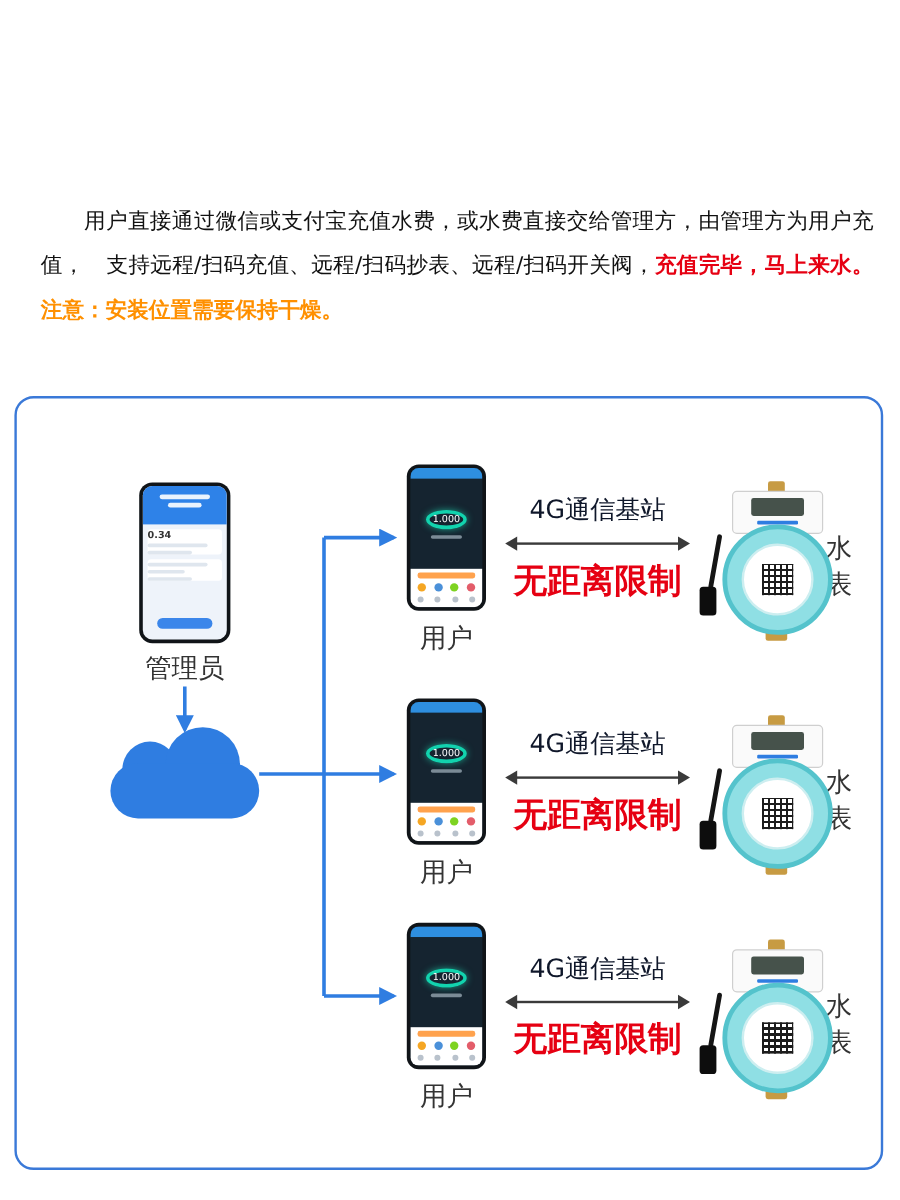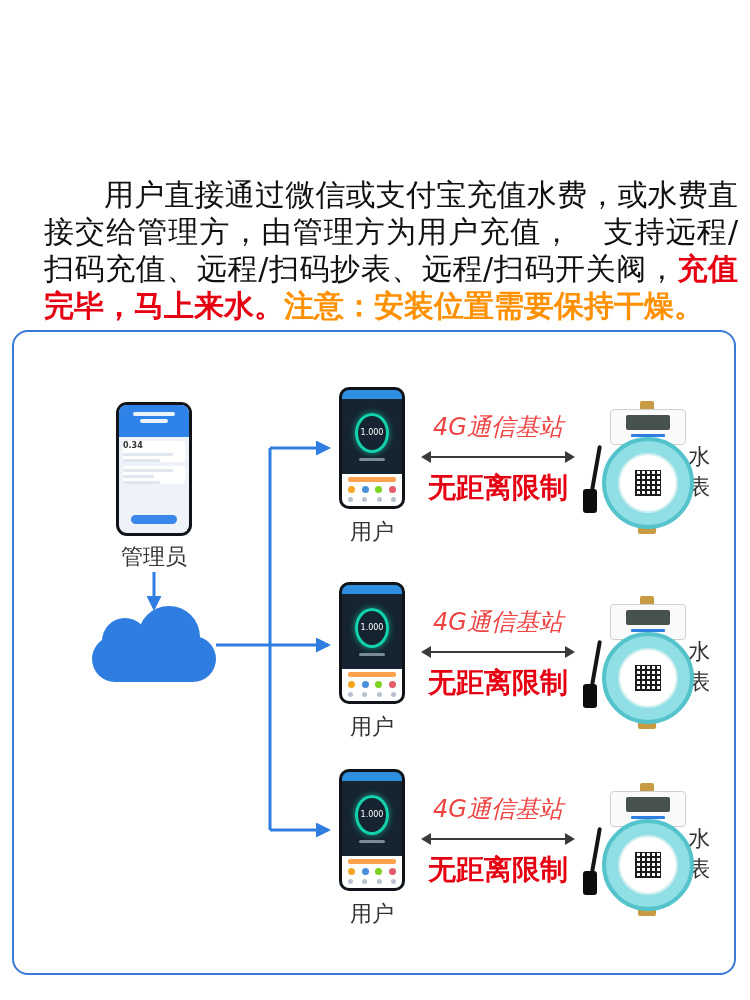--- a/index.html
+++ b/index.html
@@ -7,22 +7,22 @@
 
   
   .banner{
     position:absolute;left:64px;top:40px;width:622px;height:64px;
     background:#1b52b4;color:#fff;font-size:34px;font-weight:bold;
     display:flex;align-items:center;justify-content:center;letter-spacing:2px;
   }
 
   
   .intro{
-    position:absolute;left:28px;top:160px;width:694px;margin:16px;
-    font-size:30px;line-height:37px;color:#111;text-indent:2em;text-align:justify;
+    position:absolute;left:28px;top:160px;width:694px;margin:6px;
+    font-size:18px;line-height:37px;color:#111;text-indent:2em;text-align:justify;
   }
   .intro .red{color:#e60012;font-weight:bold;}
   .intro .orange{color:#ff9000;font-weight:bold;}
 
   
   .panel{
     position:absolute;left:12px;top:330px;width:724px;height:645px;
     border:2px solid #3a79d8;border-radius:16px;background:#fff;box-sizing:border-box;
   }
   .panel svg.wires{position:absolute;left:0;top:0;pointer-events:none;}
@@ -43,34 +43,34 @@
 
   
   .flow-row{position:absolute;left:312px;width:400px;display:flex;}
   .row1{top:55px;} .row2{top:250px;} .row3{top:437px;}
   .phone-col{width:92px;display:flex;flex-direction:column;align-items:center;}
   .phone-col .col-label{margin-top:8px;}
   .mid-col{width:160px;display:flex;flex-direction:column;align-items:center;margin-top:24px;}
   .meter-col{width:140px;display:flex;flex-direction:row;align-items:center;}
   .meter-col .col-label{margin-top:10px;}
 
-  .link-top{font-size:24px;color:#ef4444;white-space:nowrap;font-style:italic;}
+  .link-top{font-size:21px;color:#0f172a;white-space:nowrap;}
   .link-note{font-size:28px;color:#e60012;font-weight:700;white-space:nowrap;margin-top:2px;}
   .h-arrow{position:relative;width:136px;height:2px;background:#3a3a3a;margin:13px 0 9px 0;}
   .h-arrow::before{content:"";position:absolute;left:-9px;top:-5px;width:0;height:0;
     border:6px solid transparent;border-left:0;border-right:10px solid #3a3a3a;}
   .h-arrow::after{content:"";position:absolute;right:-9px;top:-5px;width:0;height:0;
     border:6px solid transparent;border-right:0;border-left:10px solid #3a3a3a;}
 
   
   .uphone{width:66px;height:122px;background:#101418;border-radius:10px;padding:3px;box-sizing:border-box;}
   .uscreen{width:100%;height:100%;border-radius:7px;overflow:hidden;background:#152430;display:flex;flex-direction:column;}
   .ubar{height:9px;background:#2e8fe0;}
   .ugauge{flex:1;display:flex;flex-direction:column;align-items:center;justify-content:center;background:#152430;}
-  .uring{width:34px;height:40px;border-radius:50%;border:3px solid #12d3ae;display:flex;align-items:center;justify-content:center;
+  .uring{width:34px;height:16px;border-radius:50%;border:3px solid #12d3ae;display:flex;align-items:center;justify-content:center;
     box-shadow:0 0 6px rgba(30,220,180,.65);box-sizing:border-box;}
   .uval{color:#fff;font-size:8px;}
   .usub{width:26px;height:3px;background:#7b8b96;border-radius:2px;margin-top:5px;}
   .uwhite{background:#fff;padding:3px 4px 4px 4px;display:flex;flex-direction:column;gap:4px;}
   .uorange{height:5px;border-radius:2px;background:#ffa24d;margin:0 2px;}
   .udots,.unav{display:flex;justify-content:space-between;padding:0 2px;}
   .udots i{width:7px;height:7px;border-radius:50%;display:block;}
   .udots .d1{background:#f5a623;} .udots .d2{background:#4a90d9;} .udots .d3{background:#7ed321;} .udots .d4{background:#e35d6a;}
   .unav i{width:5px;height:5px;border-radius:50%;background:#b9c2cc;display:block;}
 

